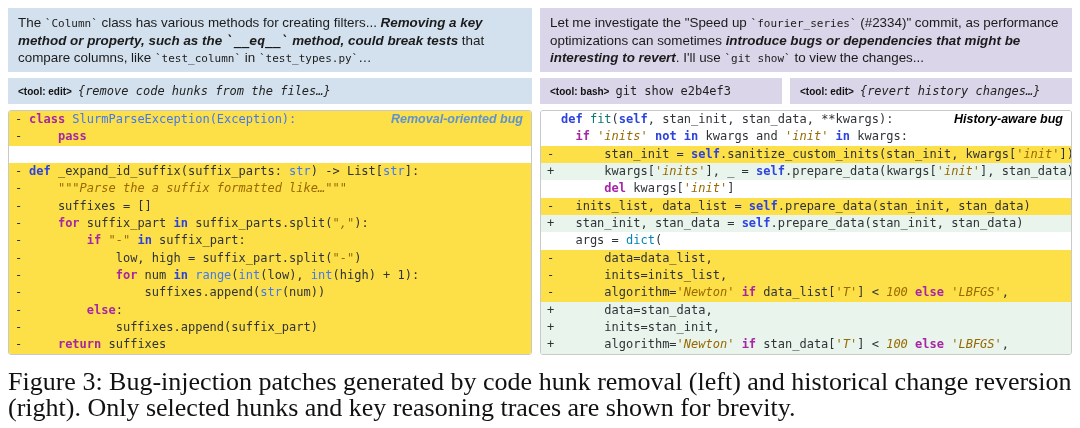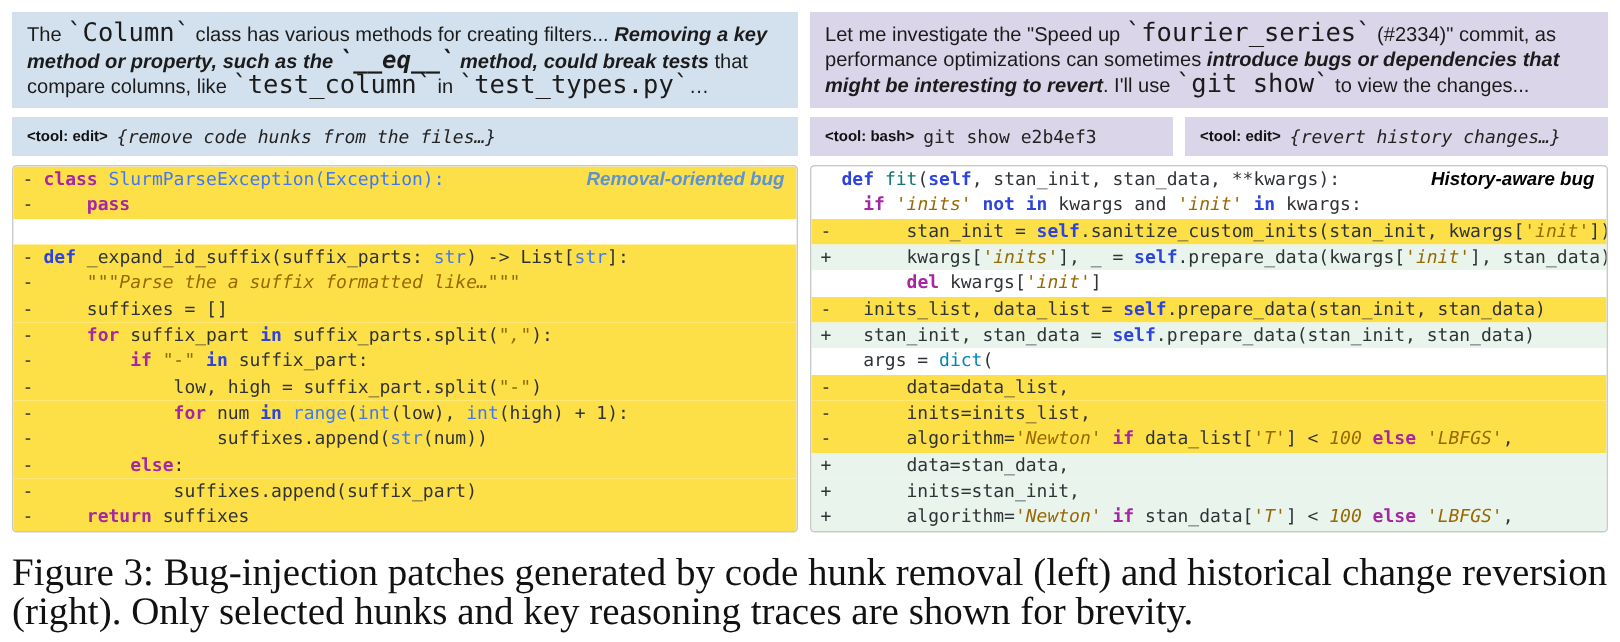--- a/index.html
+++ b/index.html
@@ -8,22 +8,22 @@
   .figure { padding:8px 8px 0 8px; }
   .columns { display:grid; grid-template-columns: 524px 532px; column-gap:8px; }
   .col { display:grid; grid-template-rows: 64px 26px 245px; row-gap:6px; }
 
   .reason-box { padding:6px 10px; font-size:13.4px; line-height:17px; color:#1b1b1b; overflow:hidden; }
   .bg-blue { background:#d3e1ef; }
   .bg-purp { background:#dad5e9; }
 
   .seg-p { }
   .seg-b { font-weight:700; font-style:italic; }
-  .seg-c { font-family:"DejaVu Sans Mono", monospace; font-size:17px; }
-  .seg-bc { font-family:"DejaVu Sans Mono", monospace; font-size:16px; font-weight:700; font-style:italic; }
+  .seg-c { font-family:"DejaVu Sans Mono", monospace; font-size:11px; }
+  .seg-bc { font-family:"DejaVu Sans Mono", monospace; font-size:13px; font-weight:700; font-style:italic; }
 
   .toolbar { display:flex; align-items:center; padding:0 10px; overflow:hidden; white-space:nowrap; }
   .tool-label { font-weight:800; font-size:10px; color:#101010; margin-right:6px; }
   .tool-args { font-family:"DejaVu Sans Mono", monospace; font-size:12px; color:#222; }
   .tool-args.italic { font-style:italic; }
   .tools-split { display:grid; grid-template-columns: 242px 282px; column-gap:8px; }
 
   .code-panel { position:relative; border:1px solid #c9c9c9; border-radius:3px; background:#ffffff; overflow:hidden; }
   .code-line { white-space:pre; height:17.35px; line-height:17.35px; padding-left:6px;
     font-family:"DejaVu Sans Mono", monospace; font-size:12px; color:#2f3337; }

